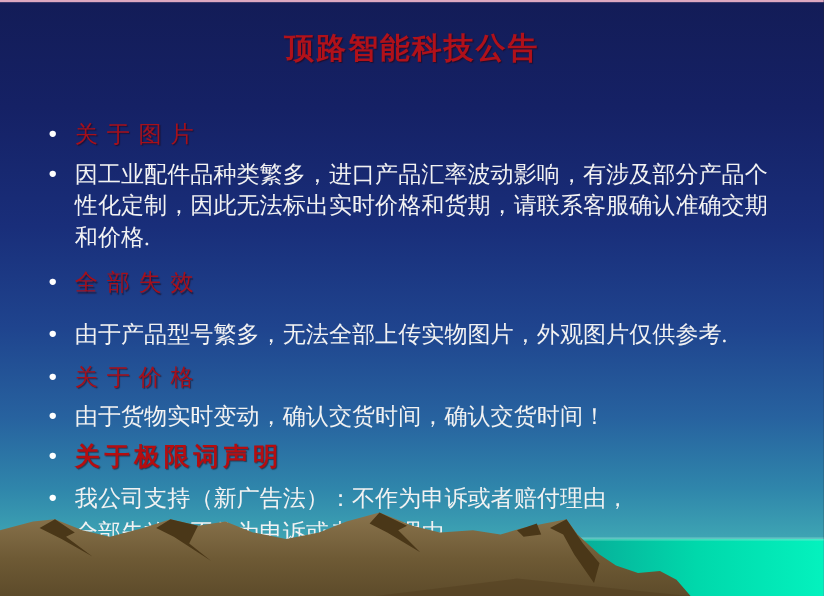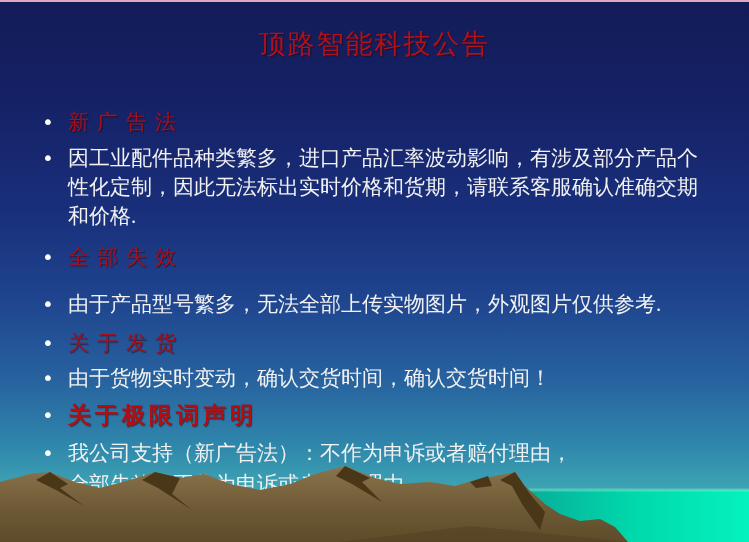--- a/index.html
+++ b/index.html
@@ -18,21 +18,21 @@
       #3fa7b4 91%,
       #49b3bb 100%);
   }
   .top-line{
     position:absolute;top:0;left:0;width:100%;height:2px;
     background:#dda8c0;
   }
   .title{
     position:absolute;top:26px;left:0;width:100%;
     text-align:center;
-    font-size:27px;font-weight:normal;
+    font-size:27px;font-weight:bold;
     letter-spacing:2px;
     color:#b0111a;
     text-shadow:1px 1px 1px rgba(40,0,10,.55);
   }
   ul.notice-list{
     position:absolute;top:108px;left:40px;
     width:676px;
     margin:0;padding:0;list-style:none;
   }
   ul.notice-list li{
@@ -78,37 +78,37 @@
 <body>
 
 <div class="slide">
   <div class="top-line"></div>
 
   <div class="title">顶路智能科技公告</div>
 
   <ul class="notice-list">
     <li class="heading">
       <span class="bullet">•</span>
-      <span class="txt">新广告法</span>
+      <span class="txt">关于图片</span>
     </li>
     <li class="body">
       <span class="bullet">•</span>
       <span class="txt">因工业配件品种类繁多，进口产品汇率波动影响，有涉及部分产品个性化定制，因此无法标出实时价格和货期，请联系客服确认准确交期和价格.</span>
     </li>
     <li class="heading">
       <span class="bullet">•</span>
       <span class="txt">全部失效</span>
     </li>
     <li class="body">
       <span class="bullet">•</span>
       <span class="txt">由于产品型号繁多，无法全部上传实物图片，外观图片仅供参考.</span>
     </li>
     <li class="heading">
       <span class="bullet">•</span>
-      <span class="txt">关于发货</span>
+      <span class="txt">关于价格</span>
     </li>
     <li class="body">
       <span class="bullet">•</span>
       <span class="txt">由于货物实时变动，确认交货时间，确认交货时间！</span>
     </li>
     <li class="heading strong">
       <span class="bullet">•</span>
       <span class="txt">关于极限词声明</span>
     </li>
     <li class="body">

